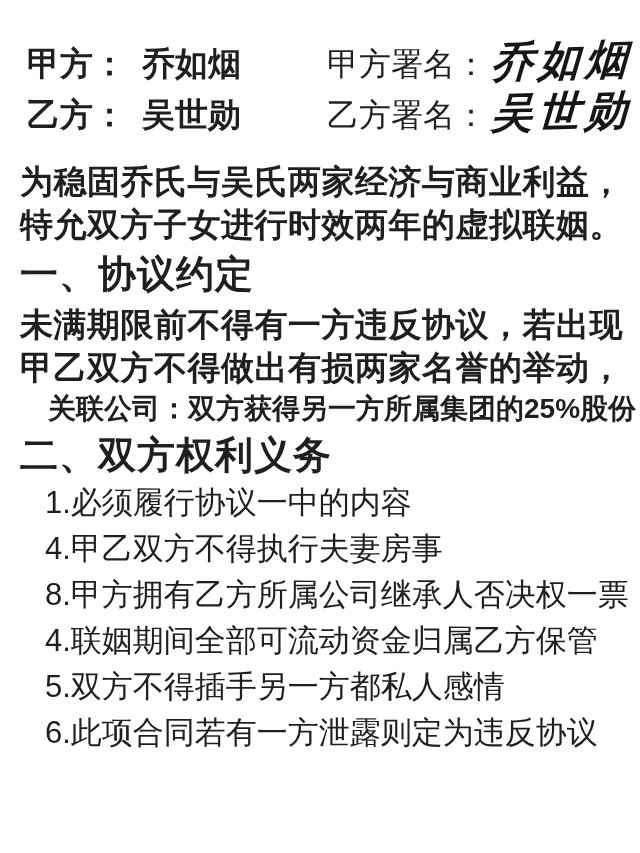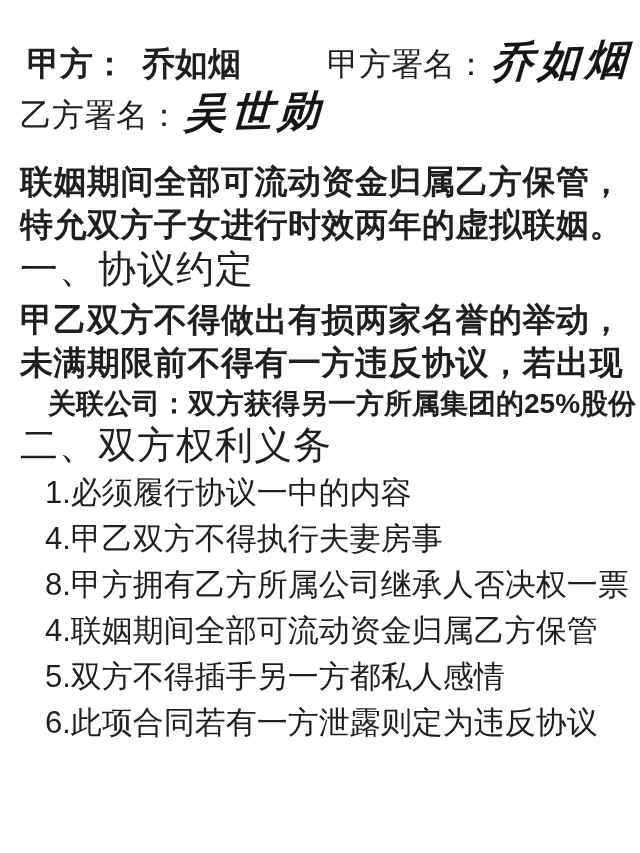--- a/index.html
+++ b/index.html
@@ -61,23 +61,24 @@
   }
   .para {
     margin-top: 21px;
     font-size: 33px;
     line-height: 43px;
     font-weight: bold;
     letter-spacing: 0.5px;
     white-space: nowrap;
   }
   .section-heading {
+    margin-top: 5px;
     font-size: 38px;
     line-height: 46px;
-    font-weight: normal;
+    font-weight: bold;
     letter-spacing: 1px;
   }
   .para.tight {
     margin-top: 6px;
   }
   .related-line {
     margin: 2px 0 0 28px;
     font-size: 28px;
     line-height: 36px;
     font-weight: 700;
@@ -99,36 +100,39 @@
   <div class="party-row">
     <div class="party-left">
       <span>甲方：</span><span class="party-name">乔如烟</span>
     </div>
     <div class="party-right">
       <span>甲方署名：</span><span class="signature">乔如烟</span>
     </div>
   </div>
 
   <div class="party-row">
+    <div class="party-left">
+      <span>乙方：</span><span class="party-name">吴世勋</span>
+    </div>
     <div class="party-right">
       <span>乙方署名：</span><span class="signature">吴世勋</span>
     </div>
   </div>
 
 
   <div class="para">
-    <div>联姻期间全部可流动资金归属乙方保管，</div>
+    <div>为稳固乔氏与吴氏两家经济与商业利益，</div>
     <div>特允双方子女进行时效两年的虚拟联姻。</div>
   </div>
 
   <div class="section-heading">一、协议约定</div>
 
   <div class="para tight">
+    <div>未满期限前不得有一方违反协议，若出现</div>
     <div>甲乙双方不得做出有损两家名誉的举动，</div>
-    <div>未满期限前不得有一方违反协议，若出现</div>
   </div>
 
   <div class="related-line">关联公司：双方获得另一方所属集团的25%股份</div>
 
   <div class="section-heading">二、双方权利义务</div>
 
   <div class="obligation-list">
     <div>1.必须履行协议一中的内容</div>
     <div>4.甲乙双方不得执行夫妻房事</div>
     <div>8.甲方拥有乙方所属公司继承人否决权一票</div>

